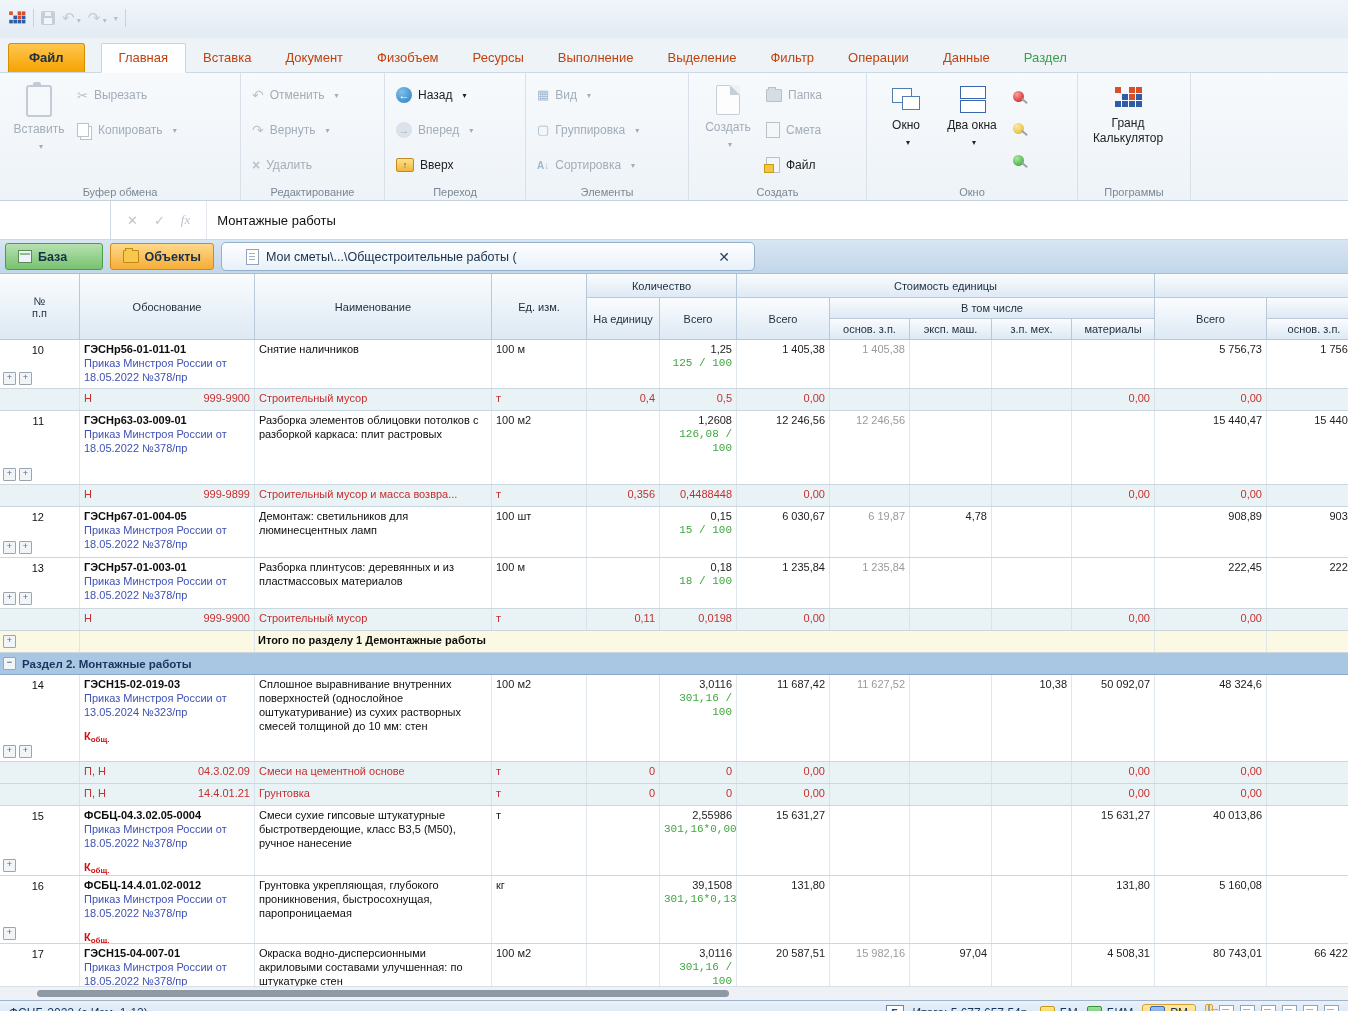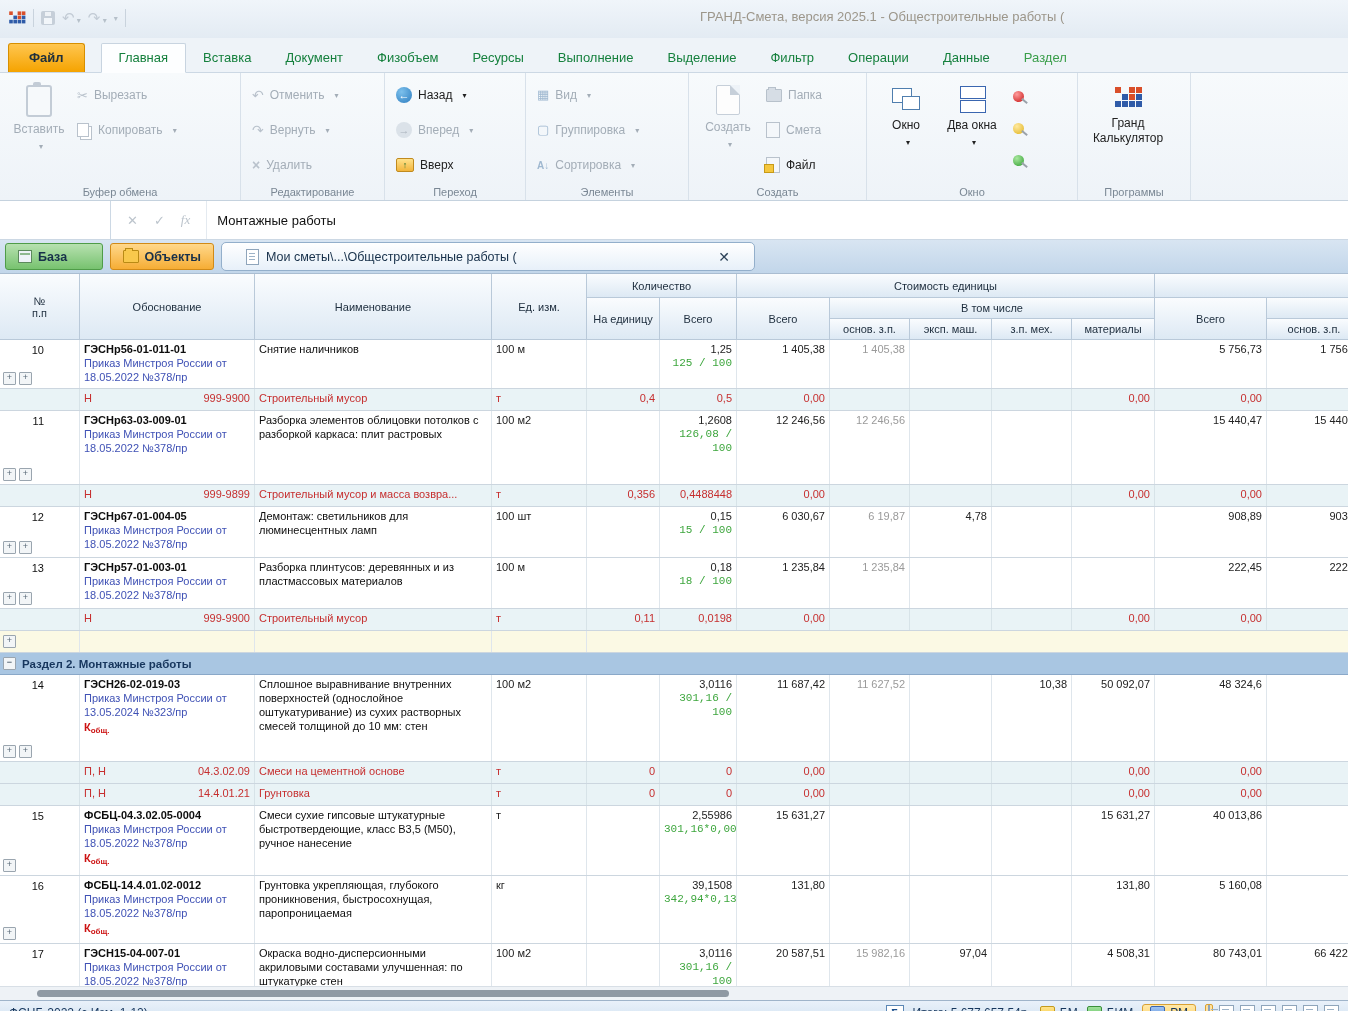--- a/index.html
+++ b/index.html
@@ -10,21 +10,21 @@
   .qat{position:absolute;left:8px;top:5px;display:flex;align-items:center;gap:7px;height:26px;}
   .qat .sep{width:1px;height:18px;background:#c9d3dd;}
   .floppy{width:14px;height:14px;background:#c6cfd9;border-radius:2px;position:relative;}
   .floppy::before{content:'';position:absolute;left:3px;bottom:1px;width:8px;height:6px;background:#f2f6fa;}
   .floppy::after{content:'';position:absolute;left:4px;top:1px;width:6px;height:4px;background:#eef2f6;}
   .garrow{color:#c2cbd5;font-size:15px;line-height:14px;}
   .caretsm{font-size:8px;color:#b6c0ca;}
   .title{position:absolute;left:700px;top:9px;font-size:13px;color:#9c968a;white-space:nowrap;}
   
   .tabrow{height:34px;background:#eef3f8;display:flex;align-items:flex-end;padding-left:8px;border-bottom:1px solid #ccd8e4;}
-  .tab{padding:6px 17px 7px;font-size:13px;color:#15803d;white-space:nowrap;}
+  .tab{padding:6px 17px 7px;font-size:13px;color:#c2410c;white-space:nowrap;}
   .tab.file{background:linear-gradient(#ffc650,#f5a300);border:1px solid #d78f00;border-bottom:none;
             border-radius:3px 3px 0 0;color:#20303c;font-weight:bold;margin-right:16px;padding:6px 20px 7px;}
   .tab.active{background:#fdfeff;border:1px solid #c8d4e0;border-bottom:1px solid #fdfeff;border-radius:2px 2px 0 0;margin-bottom:-1px;}
   .tab.green{color:#3a9e4a;}
   
   .ribbon{height:127px;background:linear-gradient(#f7fafc,#eef3f8);border-bottom:1px solid #c5d2de;display:flex;}
   .rgroup{position:relative;border-right:1px solid #d8e1ea;padding:3px 6px 16px;display:flex;align-items:flex-start;}
   .rgl{position:absolute;bottom:2px;left:0;right:0;text-align:center;color:#7a8794;font-size:11px;}
   .bigbtn{display:flex;flex-direction:column;align-items:center;width:66px;padding-top:9px;gap:5px;font-size:12px;text-align:center;line-height:1.25;}
   .smallcol{display:flex;flex-direction:column;justify-content:space-between;height:92px;padding-top:8px;}
@@ -99,21 +99,21 @@
   .hgrp2{grid-column:12/14;grid-row:1;justify-content:flex-end;padding-right:2px;}
   .hvsego2{grid-column:12;grid-row:2/4;} .hblank2{grid-column:13;grid-row:2;} .hosn2{grid-column:13;grid-row:3;}
   .gbody{width:1362px;background:#fff;overflow:hidden;height:646px;}
   .trow{display:grid;grid-template-columns:var(--cols);border-bottom:1px solid #ccd6df;font-size:11px;position:relative;overflow:hidden;background:#fff;}
   .cell{border-right:1px solid #dfe6ec;padding:2px 4px;position:relative;overflow:hidden;line-height:1.28;}
   .rownum{position:absolute;top:3px;right:35px;color:#101010;}
   .expanders{position:absolute;left:3px;bottom:3px;display:flex;gap:3px;}
   .expbox{width:11px;height:11px;border:1px solid #9aa5af;background:#f2f5f7;color:#5a6a78;font-size:9px;line-height:9px;text-align:center;border-radius:1px;}
   .code{font-weight:bold;color:#0d0d0d;}
   .ord{color:#3f51b5;}
-  .kco{color:#cc1111;font-weight:bold;margin-top:1px;}
+  .kco{color:#cc1111;font-weight:bold;margin-top:10px;}
   .kco .ksub{font-size:8px;vertical-align:-2px;}
   .iname{color:#0d0d0d;}
   .cunit{text-align:left;}
   .r{text-align:right;}
   .qtyf{color:#3da63d;font-family:Liberation Mono, monospace;}
   .gray{color:#9a9a9a;}
   .trow.res{background:#e9f3f6;color:#c62f2f;}
   .trow.res .cell{border-right:1px solid #d7e3e8;}
   .resb{display:flex;justify-content:space-between;}
   .trow.total{background:#fbf9e4;}
@@ -165,21 +165,20 @@
           <rect x="16" y="16" width="6" height="6" fill="#2f5ba8"></rect>
           <rect x="23" y="16" width="6" height="6" fill="#2f5ba8"></rect>
         </svg>
       <span class="sep"></span>
       <span class="floppy"></span>
       <span><span class="garrow">↶</span><span class="caretsm"> ▾</span></span>
       <span><span class="garrow">↷</span><span class="caretsm"> ▾</span></span>
       <span class="caretsm">▾</span>
       <span class="sep"></span>
     </div>
-    <div class="title">ГРАНД-Смета, версия 2025.1 - Общестроительные работы (</div>
   </div>
 
   <div class="tabrow">
     <div class="tab file">Файл</div>
     <div class="tab active">Главная</div>
     <div class="tab">Вставка</div>
     <div class="tab">Документ</div>
     <div class="tab">Физобъем</div>
     <div class="tab">Ресурсы</div>
     <div class="tab">Выполнение</div>
@@ -544,38 +543,39 @@
           <div class="cell r">0,00</div>
           <div class="cell r"></div>
         </div>
         <div class="trow total" style="height: 21px;">
           <div class="cell kept">
             <div class="expanders" style="top: 4px;">
               <div class="expbox">+</div>
             </div>
           </div>
           <div class="cell kept"></div>
+          <div class="tlabel">Итого по разделу 1 Демонтажные работы</div>
           <div class="cell kept"></div>
           <div class="cell kept"></div>
           <div class="cell"></div>
         </div>
         <div class="secrow" style="height: 21px;">
           <div class="expbox">−</div>
           <div>Раздел 2. Монтажные работы</div>
         </div>
         <div class="trow item" style="height: 86px;">
           <div class="cell">
             <div class="rownum">14</div>
             <div class="expanders">
               <div class="expbox">+</div>
               <div class="expbox">+</div>
             </div>
           </div>
           <div class="cell">
-            <div class="code">ГЭСН26-02-019-03</div>
+            <div class="code">ГЭСН15-02-019-03</div>
             <div class="ord">Приказ Минстроя России от 13.05.2024 №323/пр</div>
             <div class="kco"><span>К</span><span class="ksub">общ.</span></div>
           </div>
           <div class="cell">
             <div class="iname">Сплошное выравнивание внутренних поверхностей (однослойное оштукатуривание) из сухих растворных смесей толщиной до 10 мм: стен</div>
           </div>
           <div class="cell cunit">100 м2</div>
           <div class="cell r"></div>
           <div class="cell r">
             <div>3,0116</div>
@@ -665,21 +665,21 @@
             <div class="ord">Приказ Минстроя России от 18.05.2022 №378/пр</div>
             <div class="kco"><span>К</span><span class="ksub">общ.</span></div>
           </div>
           <div class="cell">
             <div class="iname">Грунтовка укрепляющая, глубокого проникновения, быстросохнущая, паропроницаемая</div>
           </div>
           <div class="cell cunit">кг</div>
           <div class="cell r"></div>
           <div class="cell r">
             <div>39,1508</div>
-            <div class="qtyf">342,94*0,13</div>
+            <div class="qtyf">301,16*0,13</div>
           </div>
           <div class="cell r">131,80</div>
           <div class="cell r gray"></div>
           <div class="cell r"></div>
           <div class="cell r"></div>
           <div class="cell r">131,80</div>
           <div class="cell r">5 160,08</div>
           <div class="cell r"></div>
         </div>
         <div class="trow item" style="height: 75px;">

